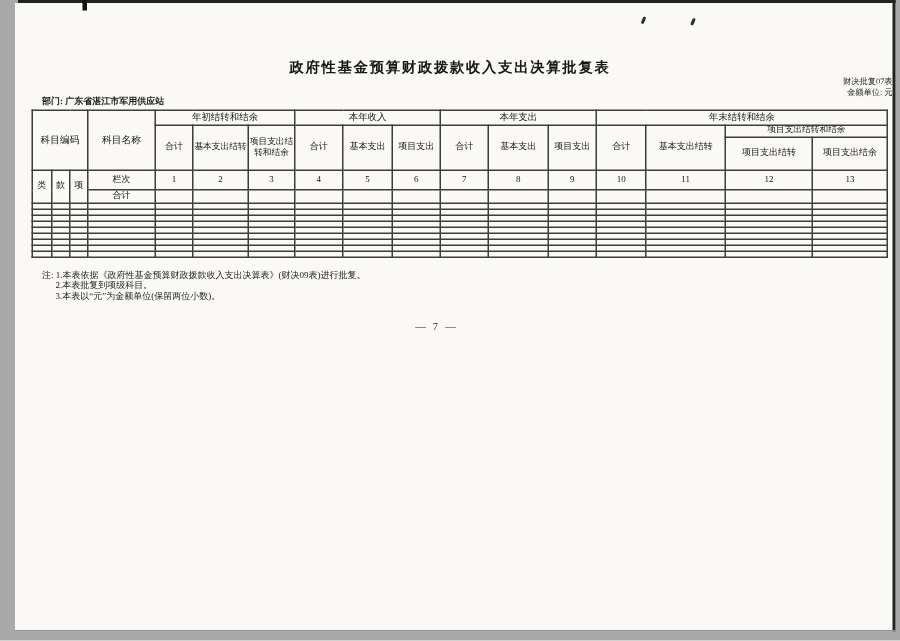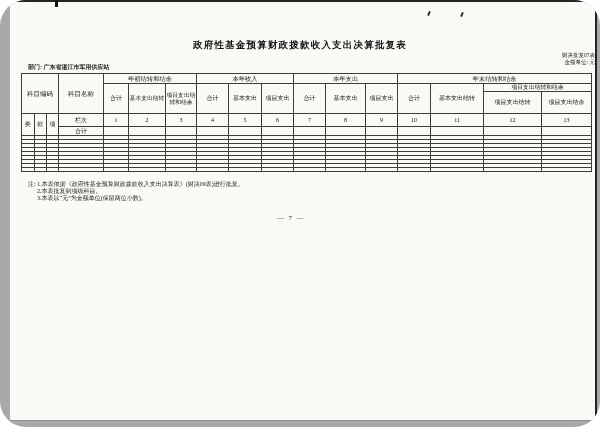--- a/index.html
+++ b/index.html
@@ -1,17 +1,17 @@
 <!DOCTYPE html>
 <html><head>
 <meta charset="utf-8">
 <style>
   * { margin:0; padding:0; box-sizing:border-box; }
   body { width:600px; height:427px; font-family:"Liberation Serif", serif; }
-  .scan { position:relative; width:600px; height:427px; background:#a9a9a9; overflow:hidden;border-radius:26px; }
+  .scan { position:relative; width:600px; height:427px; background:#a9a9a9; overflow:hidden; }
   .page { position:absolute; left:10px; top:2px; width:587px; height:419px; background:#faf9f6; }
   .edge-top { position:absolute; left:12px; top:0; width:585px; height:2px; background:#222; }
   .edge-right { position:absolute; left:595px; top:0; width:2px; height:421px; background:#222; }
   .edge-bottom { position:absolute; left:10px; top:420px; width:587px; height:1px; background:#8c8c8c; }
   .corner-tick { position:absolute; left:55px; top:0; width:3px; height:7px; background:#111; }
   .ink-mark { position:absolute; width:2px; height:5px; background:#2e2e2e; transform:rotate(24deg); border-radius:1px; }
   .mark1 { left:428px; top:11px; }
   .mark2 { left:461px; top:12px; }
 
   .title { position:absolute; left:0; top:39px; width:600px; text-align:center;

